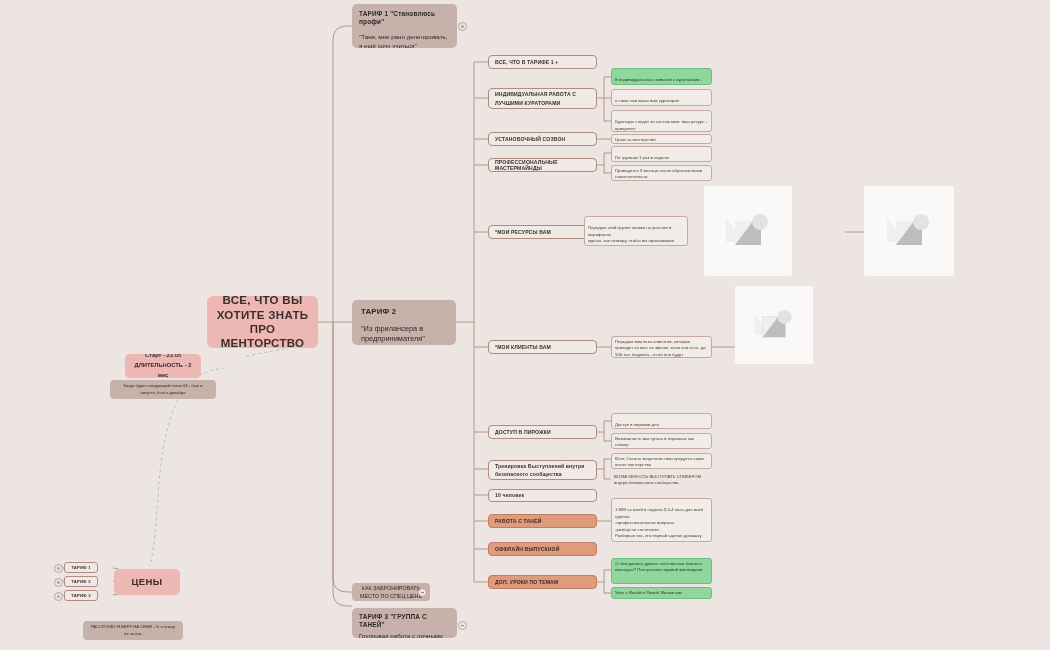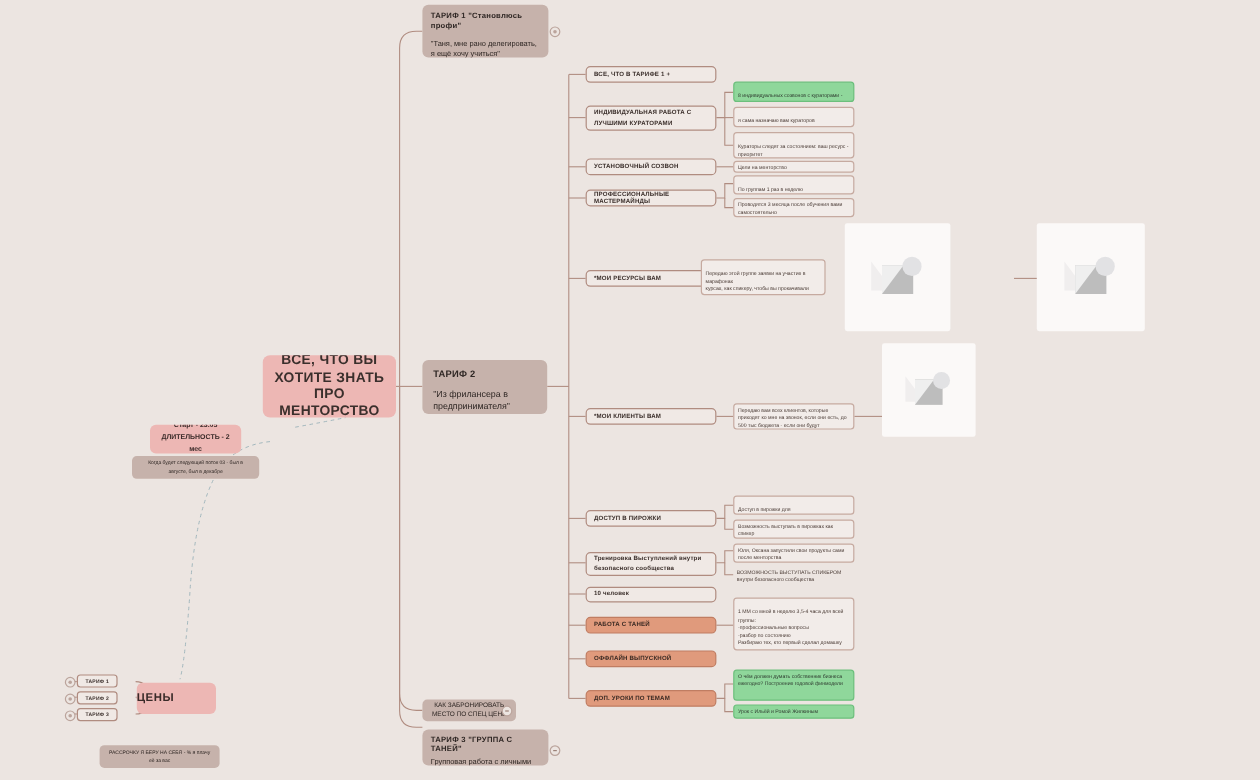--- a/index.html
+++ b/index.html
@@ -26,21 +26,20 @@
   .root{
     background:#edb7b4;
     color:#3a2f2c;
     border-radius:6px;
     font-size:11.5px;
     font-weight:bold;
     letter-spacing:.3px;
     display:flex;align-items:center;justify-content:center;
     text-align:center;
     padding:6px 8px;
-    margin-left:12px;
   }
 
   
   .topic{
     background:#c6b2ab;
     color:#2f2724;
     border-radius:5px;
     font-size:6.2px;
     padding:6px 7px;
   }
@@ -103,21 +102,21 @@
   .pinknode{
     background:#edb7b4;border-radius:5px;color:#3a2b29;
     font-size:5.8px;font-weight:bold;text-align:center;
     display:flex;flex-direction:column;align-items:center;justify-content:center;
     line-height:1.7;padding:4px 6px;
   }
 
   .prices{
     background:#edb7b4;border-radius:5px;color:#3a2b29;
     font-size:9.5px;font-weight:bold;letter-spacing:.4px;
-    display:flex;align-items:center;
+    display:flex;align-items:center;justify-content:center;
   }
 
   .tinypill{
     background:#f0e9e5;border:1px solid #b08c80;border-radius:3px;
     color:#3a2e2a;font-size:4.2px;font-weight:bold;letter-spacing:.2px;
     display:flex;align-items:center;justify-content:center;
   }
 
   
   .imgbox{

